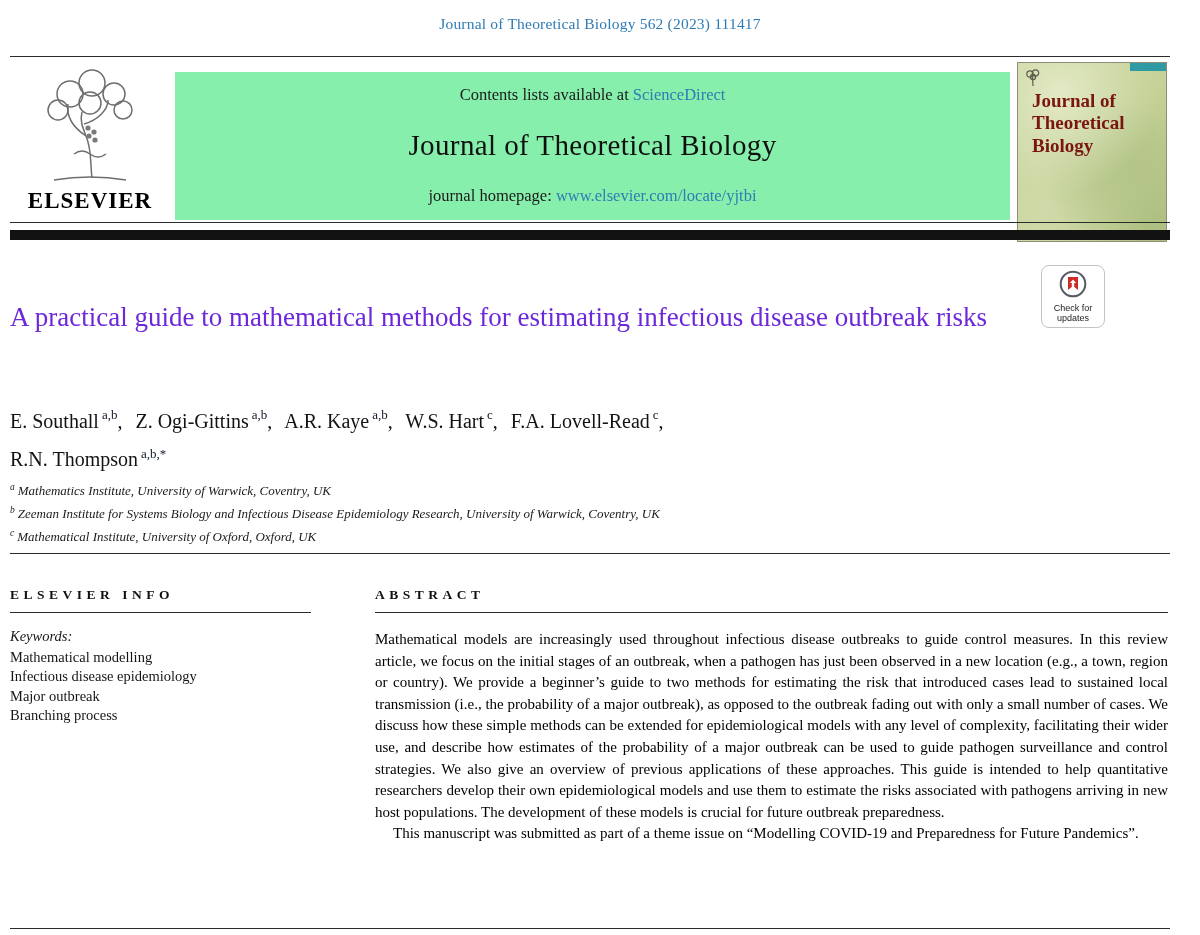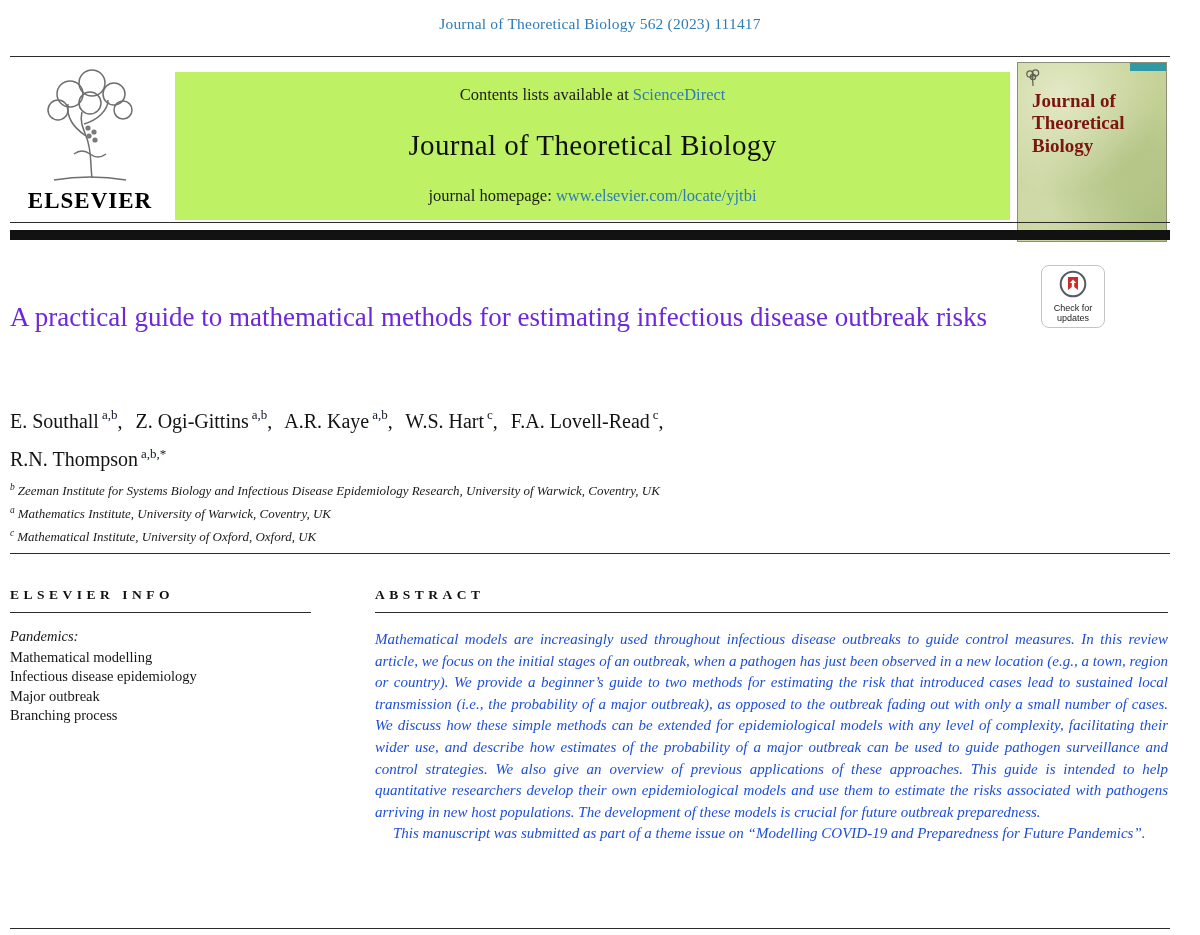--- a/index.html
+++ b/index.html
@@ -18,21 +18,21 @@
   .r1 { top:56px; } .r2 { top:222px; } .r4 { top:928px; }
   .bar { position:absolute; top:230px; left:10px; width:1160px; height:10px; background:#121212; }
 
   
   .publisher { position:absolute; left:12px; top:62px; width:156px; height:160px; text-align:center; }
   .publisher svg { display:block; margin:0 auto; }
   .wordmark { font-size:23px; font-weight:bold; color:#000000; letter-spacing:1px; margin-top:2px; }
 
   
   .banner { position:absolute; left:175px; top:72px; width:835px; height:148px;
-    background:#bef264; display:flex; flex-direction:column; align-items:center;
+    background:#86efac; display:flex; flex-direction:column; align-items:center;
     justify-content:space-between; padding:13px 0 14px 0; }
   .contents-line, .homepage-line { font-size:16.5px; color:#1b1b1b; }
   .jname { font-size:29px; letter-spacing:.4px; color:#101010; }
 
   
   .cover { position:absolute; left:1017px; top:62px; width:150px; height:180px;
     border:1px solid #8d8d79; overflow:hidden;
     background:
       radial-gradient(circle at 28% 18%, #e3e9c6 0%, rgba(227,233,198,0) 55%),
       radial-gradient(circle at 72% 55%, #b4c587 0%, rgba(180,197,135,0) 60%),
@@ -62,21 +62,21 @@
   .col-head { position:absolute; top:587px; font-size:13.5px; font-weight:bold; letter-spacing:4.5px; color:#111; }
   .col-head.left { left:10px; } .col-head.right { left:375px; }
   .underline { position:absolute; top:612px; height:1px; background:#2b2b2b; }
   .underline.left { left:10px; width:301px; }
   .underline.right { left:375px; width:793px; }
 
   .kw-label { position:absolute; left:10px; top:628px; font-size:14.5px; font-style:italic; }
   .kw-list { position:absolute; left:10px; top:648px; font-size:14.5px; line-height:19.3px; }
 
   .abstract { position:absolute; left:375px; top:629px; width:793px; font-size:15px;
-    line-height:21.6px; text-align:justify; color:#1d4ed8;font-style:italic; }
+    line-height:21.6px; text-align:justify; color:#000000; }
   .abstract p { margin:0; }
   .abstract .p2 { text-indent:18px; }
 </style>
 </head>
 <body>
 
 <div class="page">
 
   <a class="citation">Journal of Theoretical Biology 562 (2023) 111417</a>
   <div class="rule r1"></div>
@@ -156,33 +156,33 @@
     <span class="author"><span>E. Southall</span><sup>a,b</sup><span>,</span></span>
     <span class="author"><span>Z. Ogi-Gittins</span><sup>a,b</sup><span>,</span></span>
     <span class="author"><span>A.R. Kaye</span><sup>a,b</sup><span>,</span></span>
     <span class="author"><span>W.S. Hart</span><sup>c</sup><span>,</span></span>
     <span class="author"><span>F.A. Lovell-Read</span><sup>c</sup><span>,</span></span>
     <br>
     <span class="author"><span>R.N. Thompson</span><sup>a,b,*</sup><span></span></span>
   </div>
 
   <div class="affiliations">
+    <div><sup>a</sup><span>Mathematics Institute, University of Warwick, Coventry, UK</span></div>
     <div><sup>b</sup><span>Zeeman Institute for Systems Biology and Infectious Disease Epidemiology Research, University of Warwick, Coventry, UK</span></div>
-    <div><sup>a</sup><span>Mathematics Institute, University of Warwick, Coventry, UK</span></div>
     <div><sup>c</sup><span>Mathematical Institute, University of Oxford, Oxford, UK</span></div>
   </div>
 
   <div class="sect-rule"></div>
 
   <div class="col-head left">ELSEVIER INFO</div>
   <div class="col-head right">ABSTRACT</div>
   <div class="underline left"></div>
   <div class="underline right"></div>
 
-  <div class="kw-label">Pandemics:</div>
+  <div class="kw-label">Keywords:</div>
   <div class="kw-list">
     <div>Mathematical modelling</div>
     <div>Infectious disease epidemiology</div>
     <div>Major outbreak</div>
     <div>Branching process</div>
   </div>
 
   <div class="abstract">
     <p class="p1">Mathematical models are increasingly used throughout infectious disease outbreaks to guide control measures. In this review article, we focus on the initial stages of an outbreak, when a pathogen has just been observed in a new location (e.g., a town, region or country). We provide a beginner’s guide to two methods for estimating the risk that introduced cases lead to sustained local transmission (i.e., the probability of a major outbreak), as opposed to the outbreak fading out with only a small number of cases. We discuss how these simple methods can be extended for epidemiological models with any level of complexity, facilitating their wider use, and describe how estimates of the probability of a major outbreak can be used to guide pathogen surveillance and control strategies. We also give an overview of previous applications of these approaches. This guide is intended to help quantitative researchers develop their own epidemiological models and use them to estimate the risks associated with pathogens arriving in new host populations. The development of these models is crucial for future outbreak preparedness.</p>
     <p class="p2">This manuscript was submitted as part of a theme issue on “Modelling COVID-19 and Preparedness for Future Pandemics”.</p>

